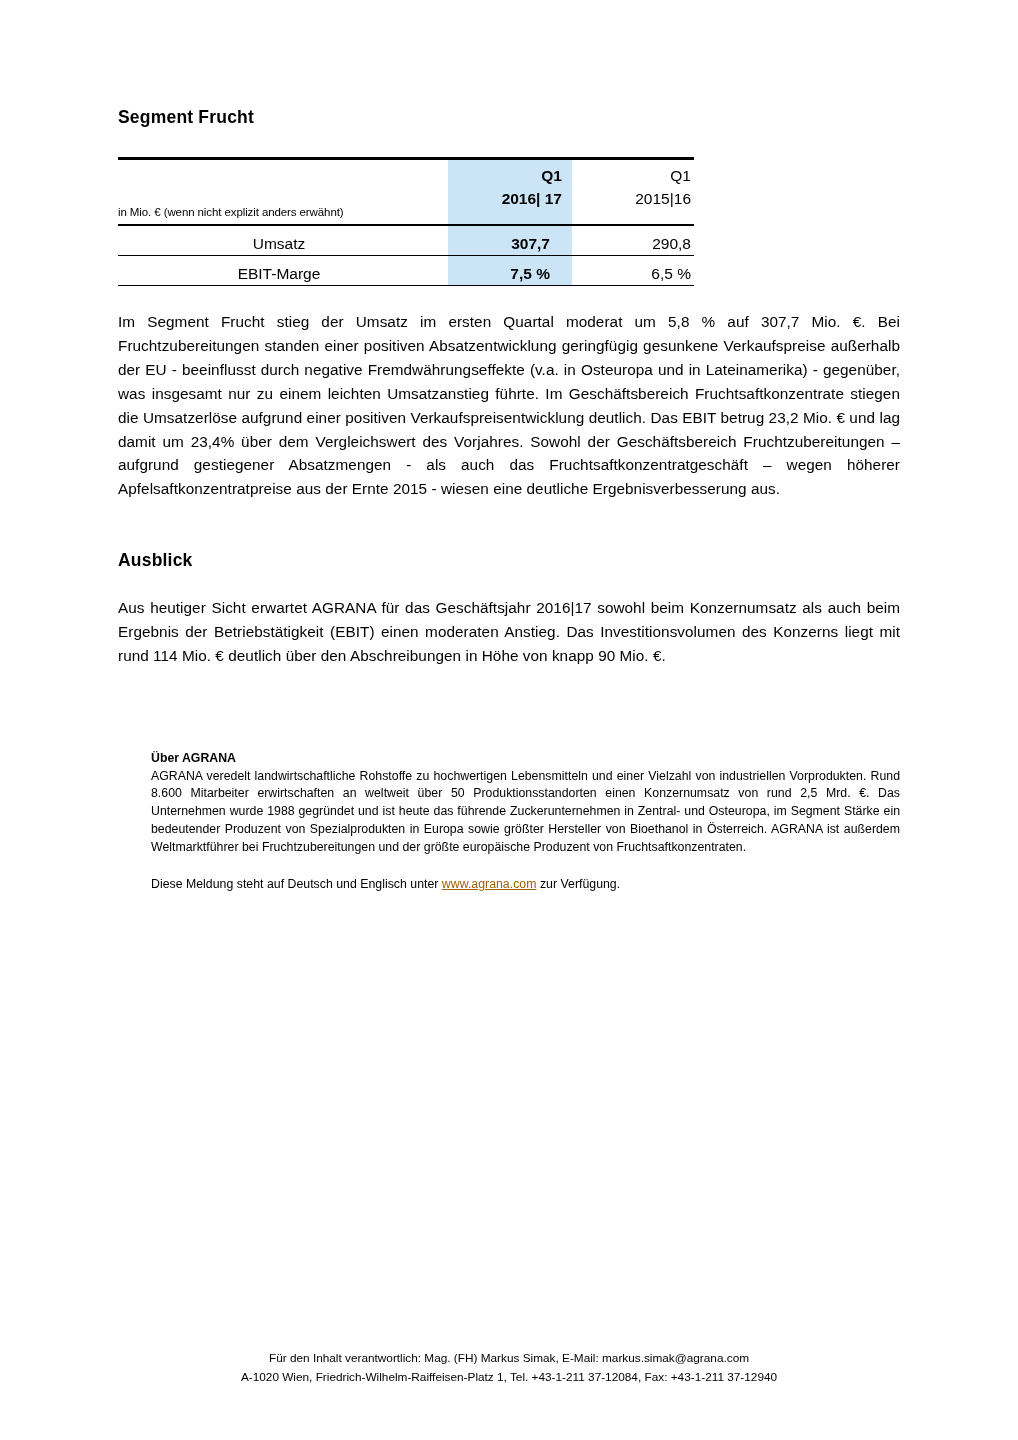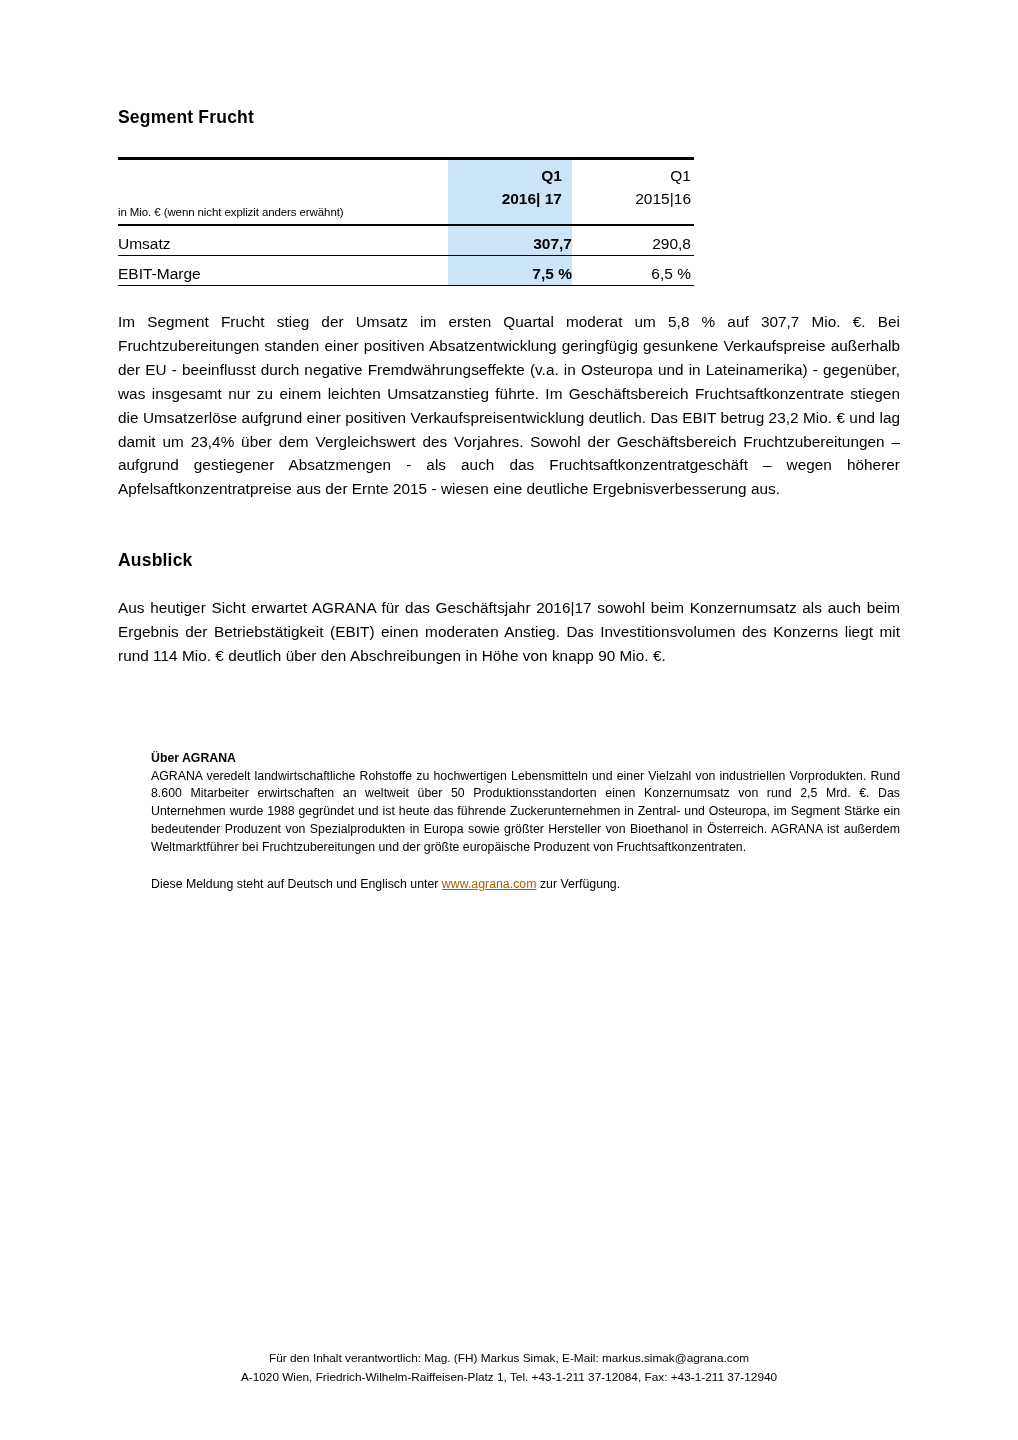--- a/index.html
+++ b/index.html
@@ -109,27 +109,27 @@
   }
 
   .data-row td {
     height: 27px;
     padding-bottom: 2px;
     border-bottom: 1.2px solid #000;
     text-align: right;
     font-size: 15.5px;
   }
   .data-row td.label-cell {
-    text-align: left;
+    text-align: center;
     padding-right: 8px;
   }
   .data-row td.cur-cell {
     background: #cce5f6;
     font-weight: bold;
-    padding-right: 0;
+    padding-right: 22px;
   }
   .data-row td.prev-cell {
     padding-right: 3px;
   }
 
   
   p.body-text {
     font-size: 15.3px;
     line-height: 1.56;
     text-align: justify;

